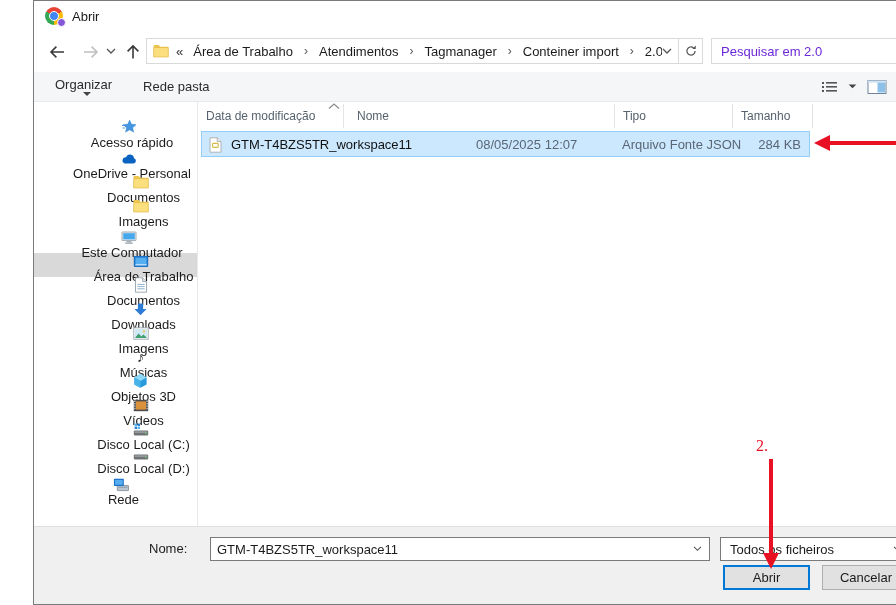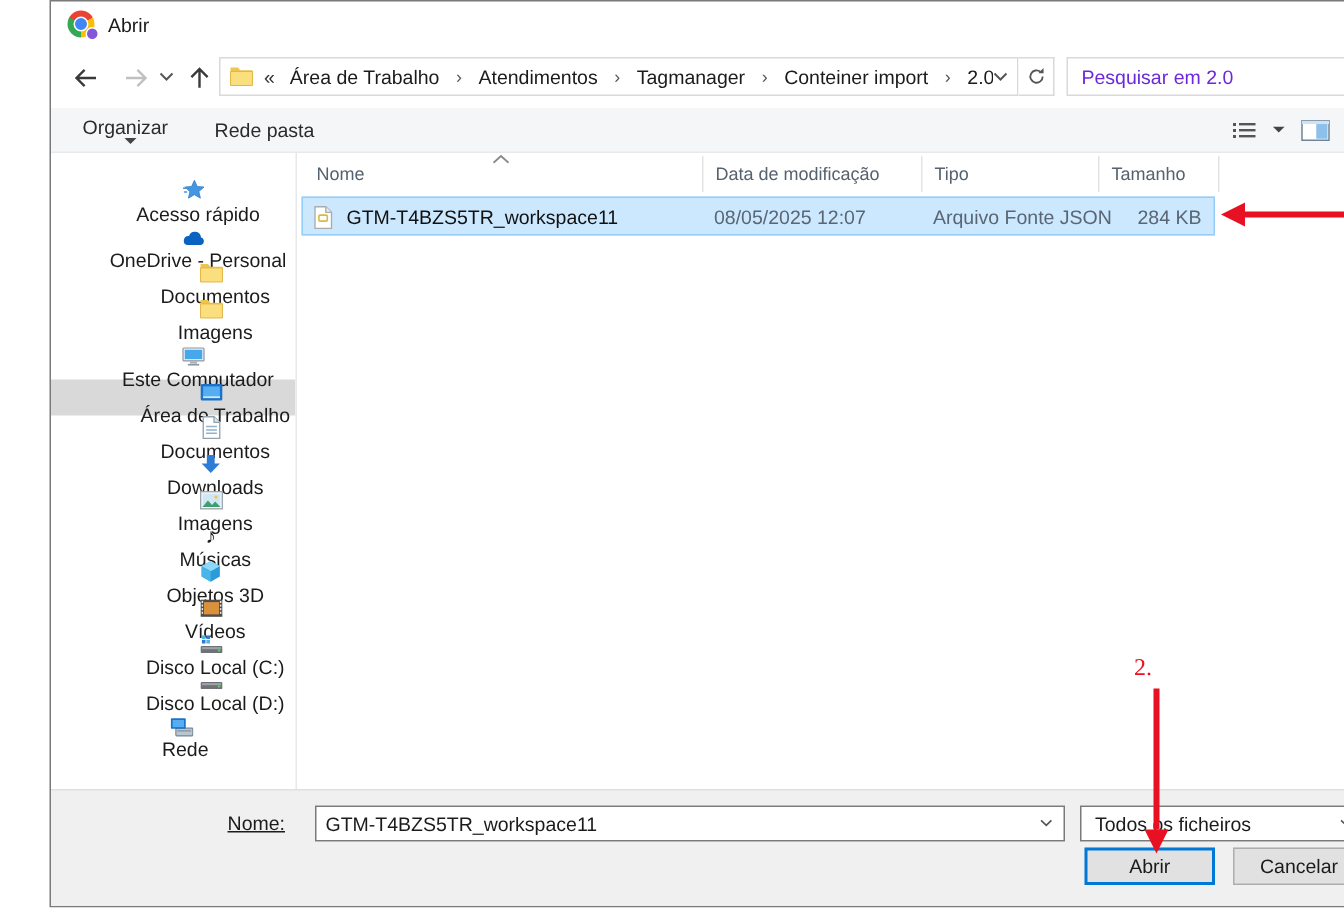--- a/index.html
+++ b/index.html
@@ -76,21 +76,21 @@
   .frow{position:relative;margin:3px 0 0 3px;width:609px;height:26px;background:#cce8ff;
     border:1px solid #94cdf8;display:flex;align-items:center;}
   .frow .fico{position:absolute;left:7px;top:5px;}
   .frow .fname{position:absolute;left:29px;color:#111;}
   .frow .fdate{position:absolute;left:274px;color:#5a6673;}
   .frow .ftype{position:absolute;left:420px;color:#5a6673;}
   .frow .fsize{position:absolute;right:8px;color:#5a6673;}
   
   .bottombar{position:absolute;left:0;right:0;bottom:0;height:78px;background:#f0f0f0;
     border-top:1px solid #dfdfdf;}
-  .fname-label{position:absolute;left:104px;top:10px;width:52px;text-align:right;line-height:24px;text-decoration:underline;}
+  .fname-label{position:absolute;left:115px;top:10px;width:52px;text-align:left;line-height:24px;}
   .fname-input{position:absolute;left:176px;top:10px;width:500px;height:24px;background:#fff;
     border:1px solid #7a7a7a;display:flex;align-items:center;padding:0 20px 0 6px;}
   .fname-input .chv,.ftype-combo .chv{position:absolute;right:7px;top:8px;color:#555;}
   .ftype-combo{position:absolute;left:686px;top:10px;width:190px;height:24px;background:#fff;
     border:1px solid #7a7a7a;display:flex;align-items:center;padding:0 20px 0 9px;}
   .btn{position:absolute;top:38px;height:25px;display:flex;align-items:center;justify-content:center;
     background:#e1e1e1;font-size:13px;}
   .btn-open{left:689px;width:87px;border:2px solid #0078d7;}
   .btn-cancel{left:788px;width:88px;border:1px solid #adadad;}
   .grip{position:absolute;right:3px;bottom:2px;}
@@ -396,22 +396,22 @@
         </div>
       </div>
 
     <div class="filelist">
       <div class="lheader">
         <span class="sortcaret">
           <svg width="12" height="6" viewBox="0 0 12 6">
               <path d="M1 5.5L6 1l5 4.5" stroke="#8a8a8a" stroke-width="1.2" fill="none"></path>
             </svg>
         </span>
+        <div class="hcell c-date">Data de modificação</div>
         <div class="hcell c-name">Nome</div>
-        <div class="hcell c-date">Data de modificação</div>
         <div class="hcell c-type">Tipo</div>
         <div class="hcell c-size">Tamanho</div>
       </div>
       <div class="frow">
         <span class="fico">
             <svg width="13" height="16" viewBox="0 0 13 16">
               <path d="M1 0.8h7.2L12 4.6v10.6H1z" fill="#fff" stroke="#ababab" stroke-width="0.9"></path>
               <path d="M8.2 0.8v3.8H12" fill="#ededed" stroke="#ababab" stroke-width="0.9"></path>
               <rect x="3.6" y="6.4" width="5.6" height="4" rx="0.8" fill="none" stroke="#d6bb44" stroke-width="1.1"></rect>
             </svg>

